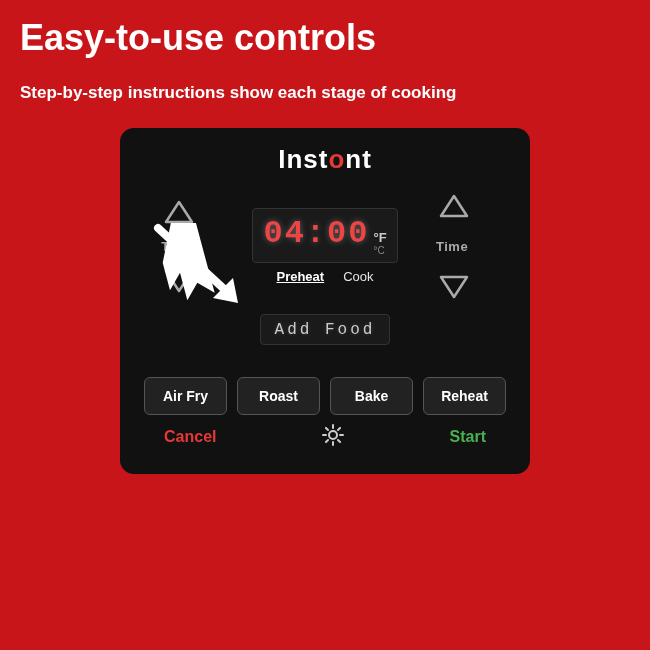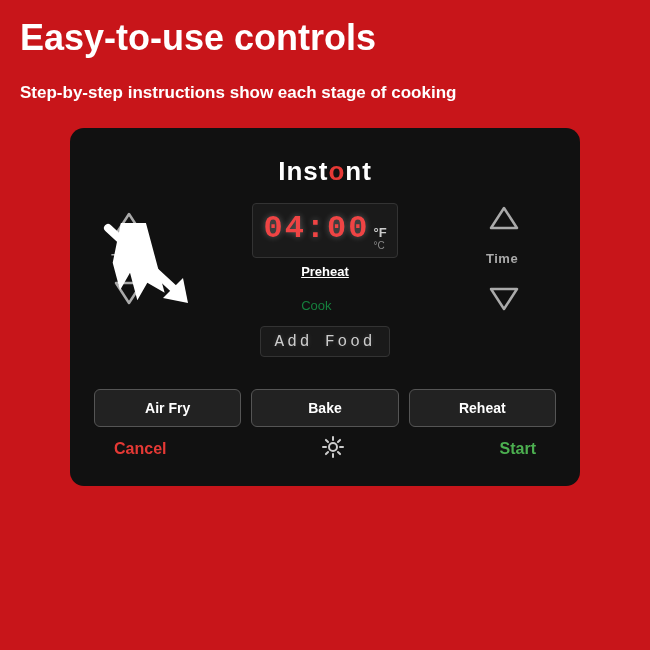--- a/index.html
+++ b/index.html
@@ -34,22 +34,22 @@
 
     .panel-wrapper {
       display: flex;
       justify-content: center;
       margin-top: 14px;
     }
 
     .control-panel {
       background-color: #111;
       border-radius: 14px;
-      width: 510px;
-      padding: 28px 24px 22px 24px;
+      width: 410px;
+      padding: 16px 24px 22px 24px;
       position: relative;
     }
 
     .brand-logo {
       text-align: center;
       margin-bottom: 14px;
     }
 
     .brand-logo span {
       font-size: 26px;
@@ -135,26 +135,25 @@
       font-size: 13px;
       color: #ccc;
       font-weight: 600;
       align-self: flex-start;
       margin-top: 4px;
     }
 
     .mode-labels {
       display: flex;
       gap: 19px;
-      flex-direction: column;
     }
 
     .mode-label {
       font-size: 13px;
-      color: #15803d;
+      color: #e5e5e5;
       font-weight: 500;
     }
 
     .mode-label.active {
       color: white;
       font-weight: 700;
       text-decoration: underline;
     }
 
     .add-food-display {
@@ -306,20 +305,21 @@
     </div>
 
     <div style="display:flex; justify-content:center; margin-bottom:16px;">
       <div class="add-food-display">
         <span class="add-food-text">Add Food</span>
       </div>
     </div>
 
     <div class="buttons-row">
       <button class="mode-button">Air Fry</button>
+      <button class="mode-button">Roast</button>
       <button class="mode-button">Bake</button>
       <button class="mode-button">Reheat</button>
     </div>
 
     <div class="bottom-row">
       <button class="cancel-btn">Cancel</button>
       <span class="light-icon">
         <svg width="24" height="24" viewBox="0 0 24 24" xmlns="http://www.w3.org/2000/svg">
           <circle cx="12" cy="12" r="4" fill="none" stroke="#ccc" stroke-width="2"></circle>
           <line x1="12" y1="2" x2="12" y2="5" stroke="#ccc" stroke-width="2" stroke-linecap="round"></line>

